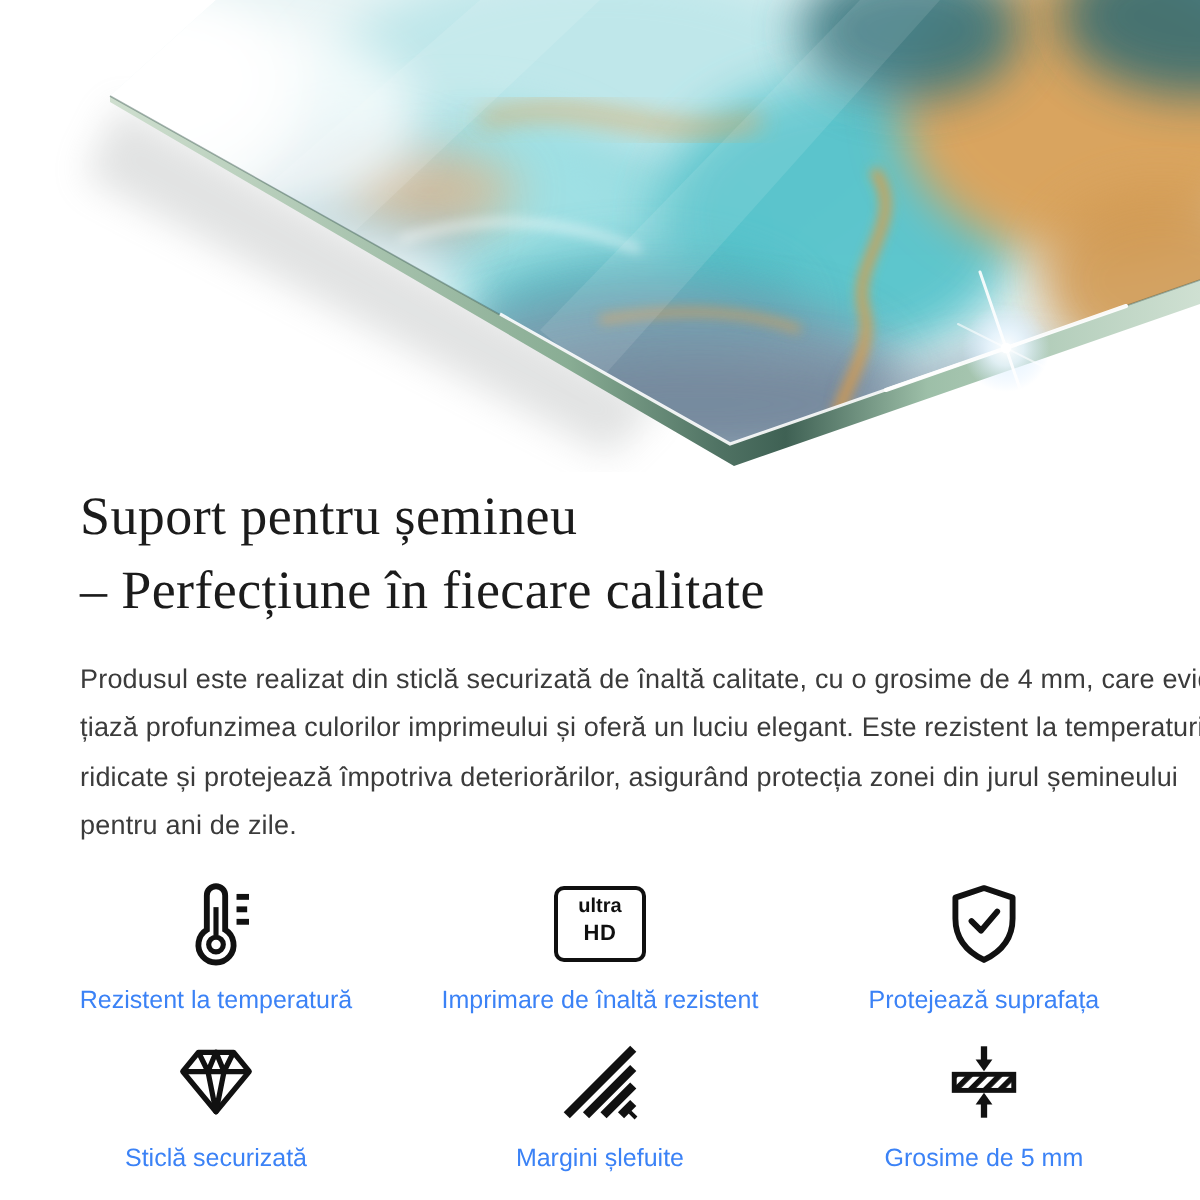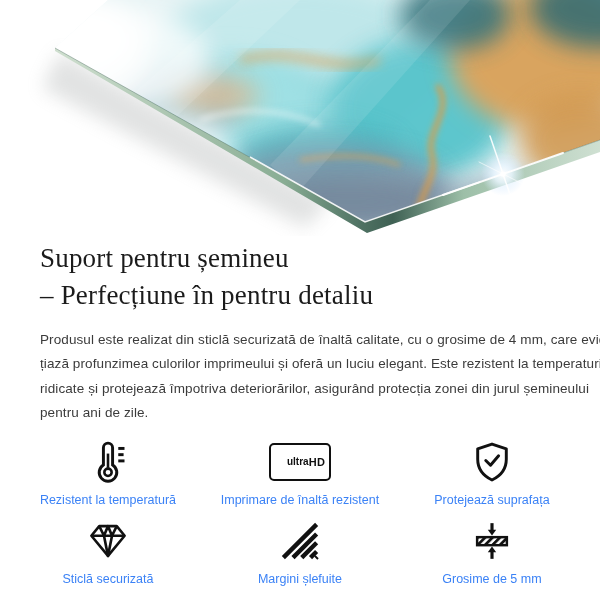--- a/index.html
+++ b/index.html
@@ -60,25 +60,25 @@
     margin-top: 8px;
     font-size: 12.5px;
     line-height: 15px;
     color: #3b82f6;
   }
   .uhd-box {
     width: 42px; height: 34px;
     border: 2.5px solid #101010;
     border-radius: 5px;
     display: flex;
-    flex-direction: row;
+    flex-direction: column;
     align-items: center;
+    justify-content: center;
     font-weight: 700;
     color: #101010;
-    padding-left: 16px;
   }
   .uhd-top { font-size: 10px; line-height: 10px; }
   .uhd-bottom { font-size: 11px; line-height: 16px; letter-spacing: 0.3px; }
 </style>
 </head>
 <body>
 
 <div class="hero">
   <svg width="600" height="236" viewBox="0 0 600 236">
     <defs>
@@ -153,21 +153,21 @@
         <line x1="-24" y1="-12" x2="24" y2="12" stroke-width="1" opacity="0.6"></line>
       </g>
       <circle r="2.6" fill="#ffffff"></circle>
     </g>
   </svg>
 </div>
 
 <div class="content">
   <h1 class="title">
     <div>Suport pentru șemineu</div>
-    <div>– Perfecțiune în pentru detaliu</div>
+    <div>– Perfecțiune în fiecare calitate</div>
   </h1>
 
   <div class="description">
     <div>Produsul este realizat din sticlă securizată de înaltă calitate, cu o grosime de 4 mm, care eviden-</div>
     <div>țiază profunzimea culorilor imprimeului și oferă un luciu elegant. Este rezistent la temperaturi</div>
     <div>ridicate și protejează împotriva deteriorărilor, asigurând protecția zonei din jurul șemineului</div>
     <div>pentru ani de zile.</div>
   </div>
 
   <div class="features">

